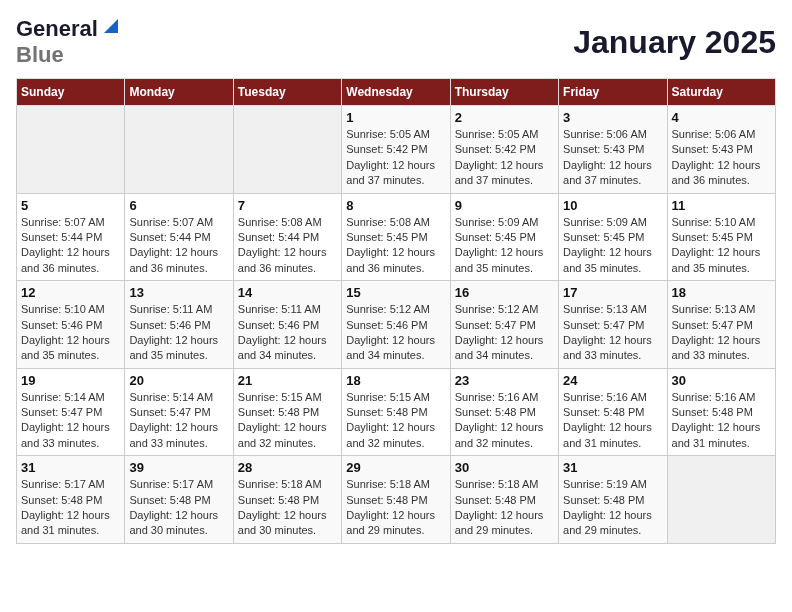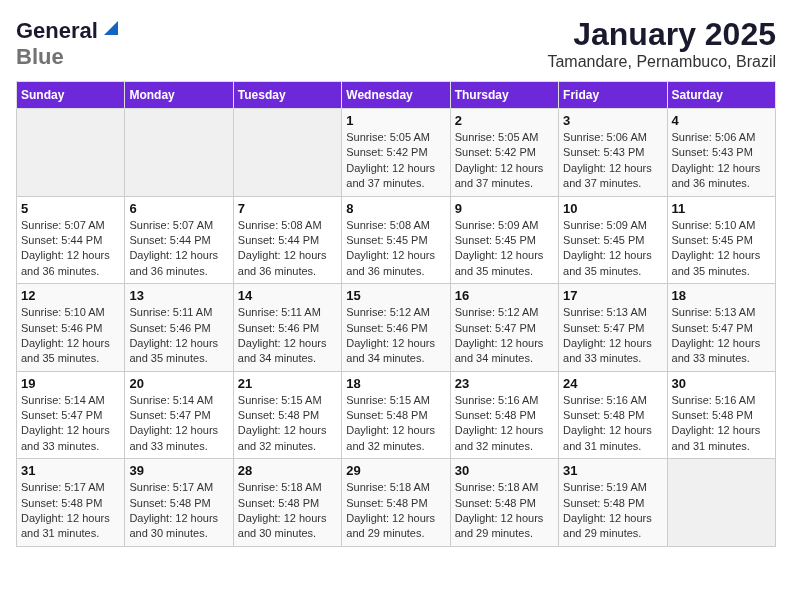--- a/index.html
+++ b/index.html
@@ -32,21 +32,21 @@
     .location-title {
       font-size: 16px;
       color: #333;
     }
     .calendar {
       width: 100%;
       border-collapse: collapse;
       font-size: 11px;
     }
     .calendar thead tr th {
-      background-color: #6d28d9;
+      background-color: #7f1d1d;
       color: #fff;
       padding: 6px 4px;
       text-align: left;
       font-size: 12px;
       border: 1px solid #ddd;
     }
     .calendar tbody tr td {
       vertical-align: top;
       border: 1px solid #ccc;
       padding: 4px;
@@ -85,21 +85,20 @@
       <svg width="18" height="18" viewBox="0 0 18 18" style="margin-left:2px;margin-top:-2px;">
         <polygon points="4,14 18,0 18,14" fill="#1565c0"></polygon>
       </svg>
     </div>
     <div>
       <span style="font-size:22px;font-weight:bold;color:#737373;">Blue</span>
     </div>
   </div>
   <div class="title-block">
     <div class="month-title">January 2025</div>
-    <div class="location-title">Tamandare, Pernambuco, Brazil</div>
   </div>
 </div>
 
 <table class="calendar">
   <thead>
     <tr>
     <th>Sunday</th>
         <th>Monday</th>
         <th>Tuesday</th>
         <th>Wednesday</th>

